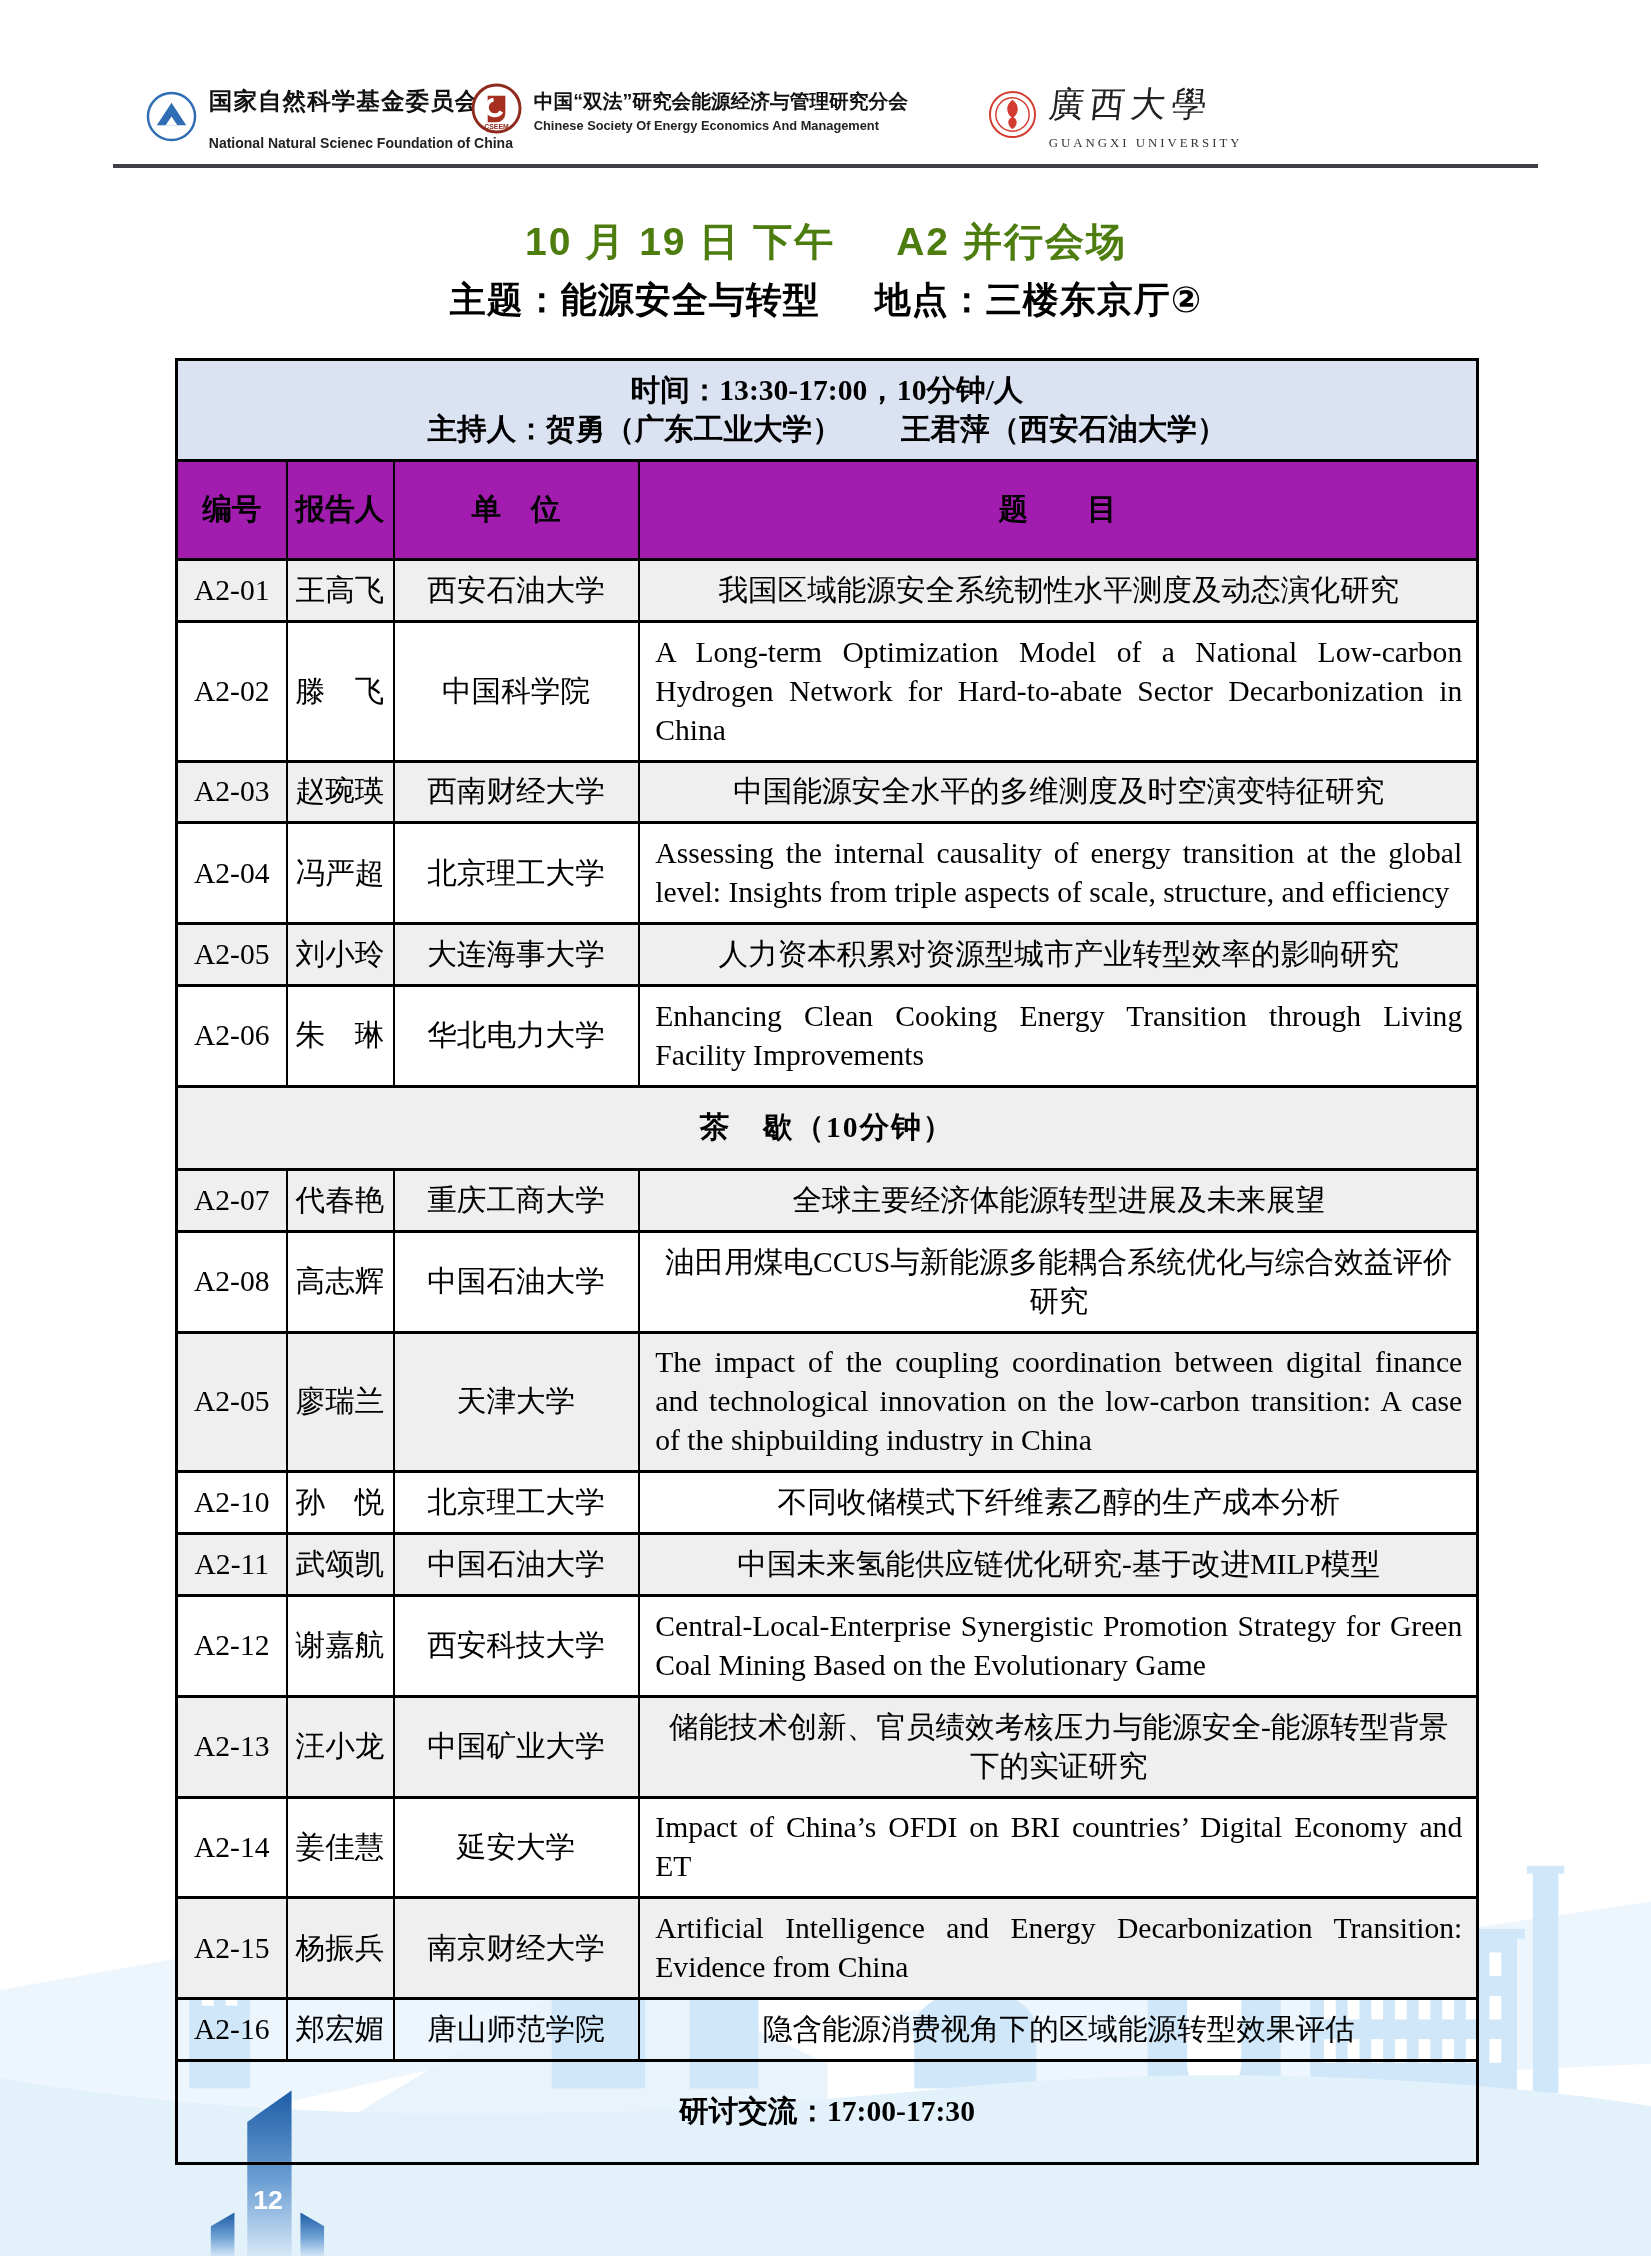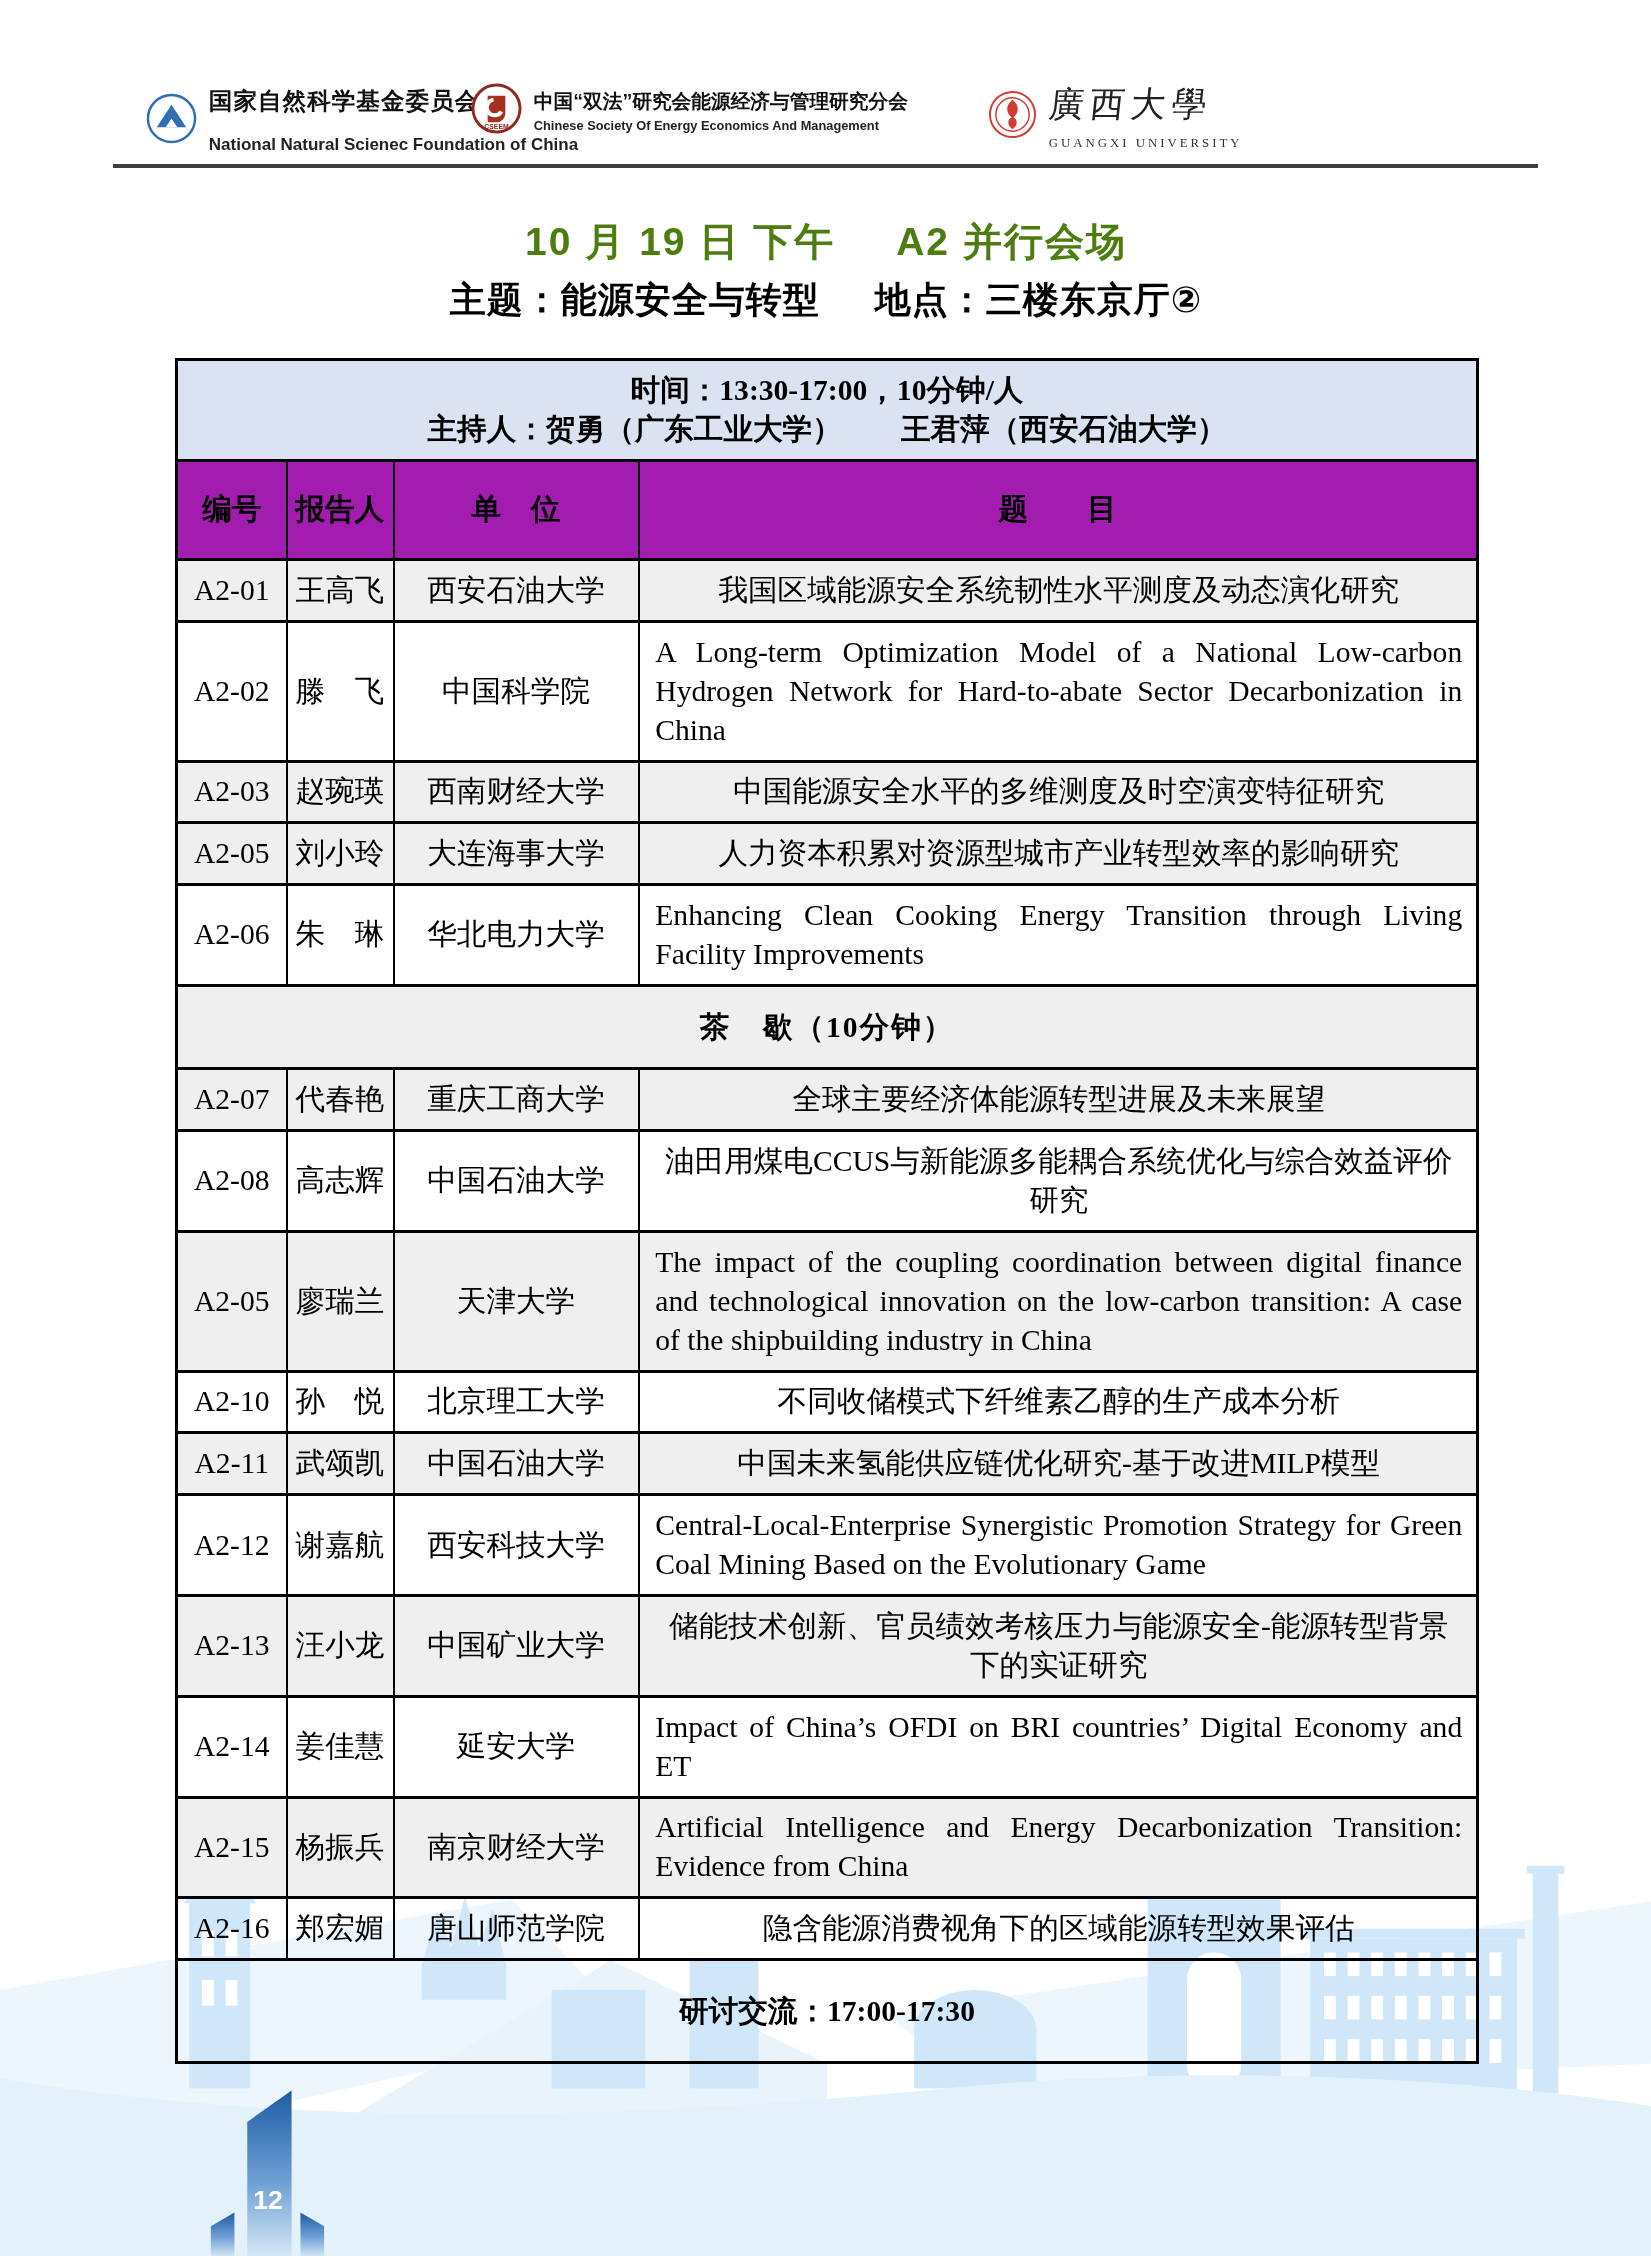--- a/index.html
+++ b/index.html
@@ -6,21 +6,21 @@
   .page{
     position:relative; width:1652px; height:2257px; margin:0 auto;
     background:#ffffff; overflow:hidden;
     font-family:"Liberation Serif","DejaVu Serif",serif; color:#000;
   }
   
   .logo{position:absolute; display:flex; align-items:center; gap:11.8px;}
   .logo .txt{display:flex; flex-direction:column; justify-content:center;}
   .logo1{left:146px; top:85px;}
   .logo1 .cn{font-family:"Liberation Sans","DejaVu Sans",sans-serif; font-weight:bold; font-size:23.6px; letter-spacing:1px; color:#111;}
-  .logo1 .en{font-family:"Liberation Sans","DejaVu Sans",sans-serif; font-weight:bold; font-size:17px; color:#222; margin-top:18px;}
+  .logo1 .en{font-family:"Liberation Sans","DejaVu Sans",sans-serif; font-weight:bold; font-size:14px; color:#222; margin-top:18px;}
   .logo2{left:471px; top:83px;}
   .logo2 .cn{font-family:"Liberation Sans","DejaVu Sans",sans-serif; font-weight:bold; font-size:19.7px; color:#111;}
   .logo2 .en{font-family:"Liberation Sans","DejaVu Sans",sans-serif; font-weight:bold; font-size:12.8px; color:#222; margin-top:3px;}
   .logo3{left:988px; top:81px;}
   .logo3 .cn{font-family:"Liberation Serif","DejaVu Serif",serif; font-size:35px; color:#222; transform:skewX(-6deg); letter-spacing:5.9px;}
   .logo3 .en{font-family:"Liberation Serif","DejaVu Serif",serif; font-size:12.8px; letter-spacing:3px; color:#333; margin-top:8px;}
   .rule{position:absolute; left:113px; top:164px; width:1425px; height:3.9px; background:#3e3e44;}
   
   .session-title{
     position:absolute; left:0; top:215px; width:100%; text-align:center;
@@ -225,20 +225,26 @@
             <td>滕　飞</td>
             <td>中国科学院</td>
             <td class="title-cell en">A Long-term Optimization Model of a National Low-carbon Hydrogen Network for Hard-to-abate Sector Decarbonization in China</td>
           </tr>
           <tr class="shade">
             <td>A2-03</td>
             <td>赵琬瑛</td>
             <td>西南财经大学</td>
             <td class="title-cell zh">中国能源安全水平的多维测度及时空演变特征研究</td>
           </tr>
+          <tr class="plain">
+            <td>A2-04</td>
+            <td>冯严超</td>
+            <td>北京理工大学</td>
+            <td class="title-cell en">Assessing the internal causality of energy transition at the global level: Insights from triple aspects of scale, structure, and efficiency</td>
+          </tr>
           <tr class="shade">
             <td>A2-05</td>
             <td>刘小玲</td>
             <td>大连海事大学</td>
             <td class="title-cell zh">人力资本积累对资源型城市产业转型效率的影响研究</td>
           </tr>
           <tr class="plain">
             <td>A2-06</td>
             <td>朱　琳</td>
             <td>华北电力大学</td>

